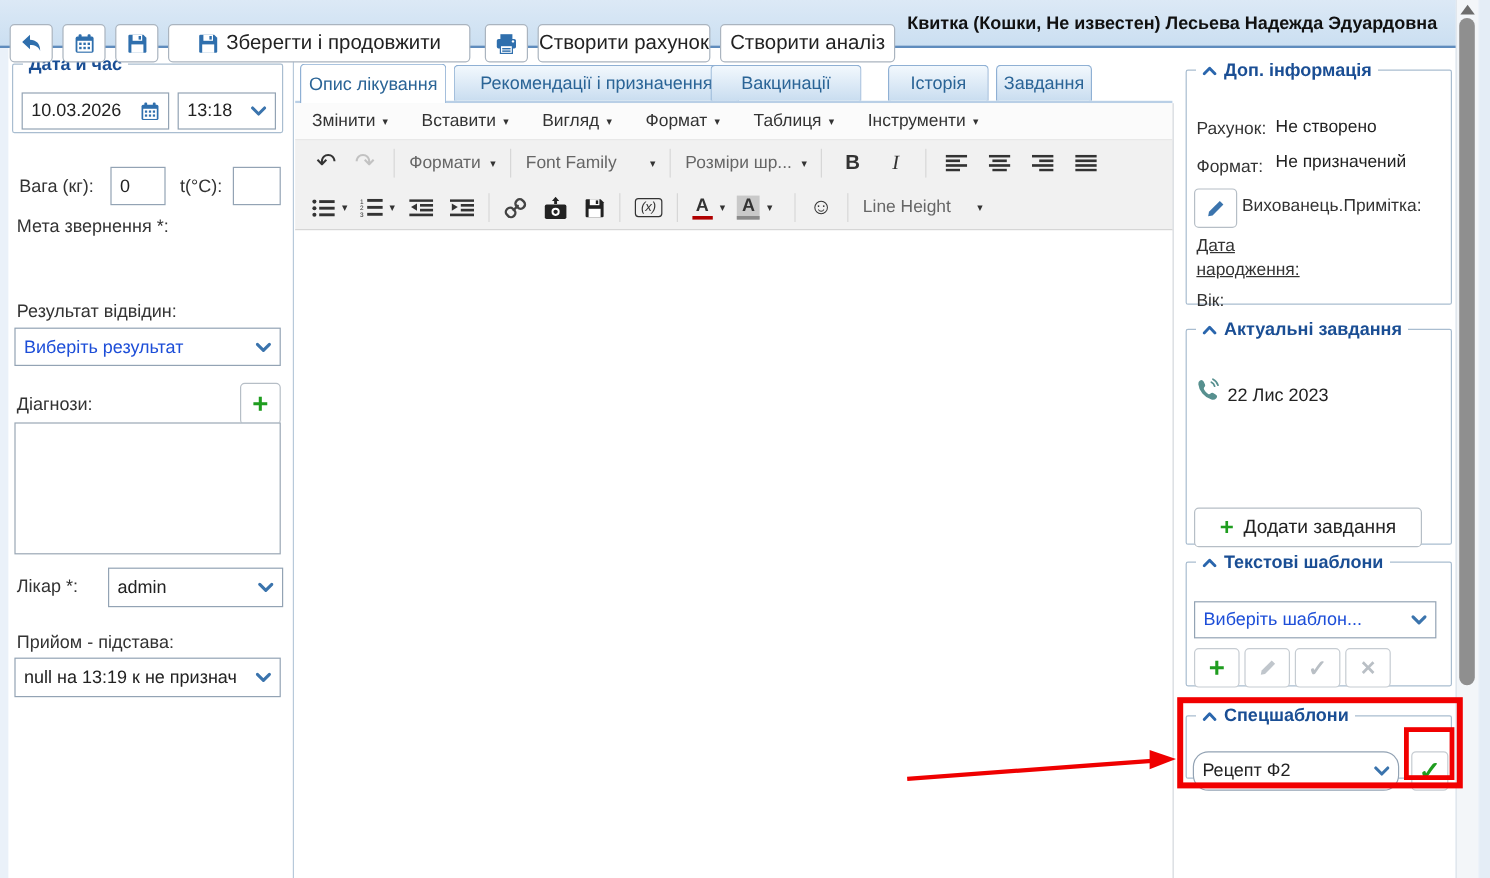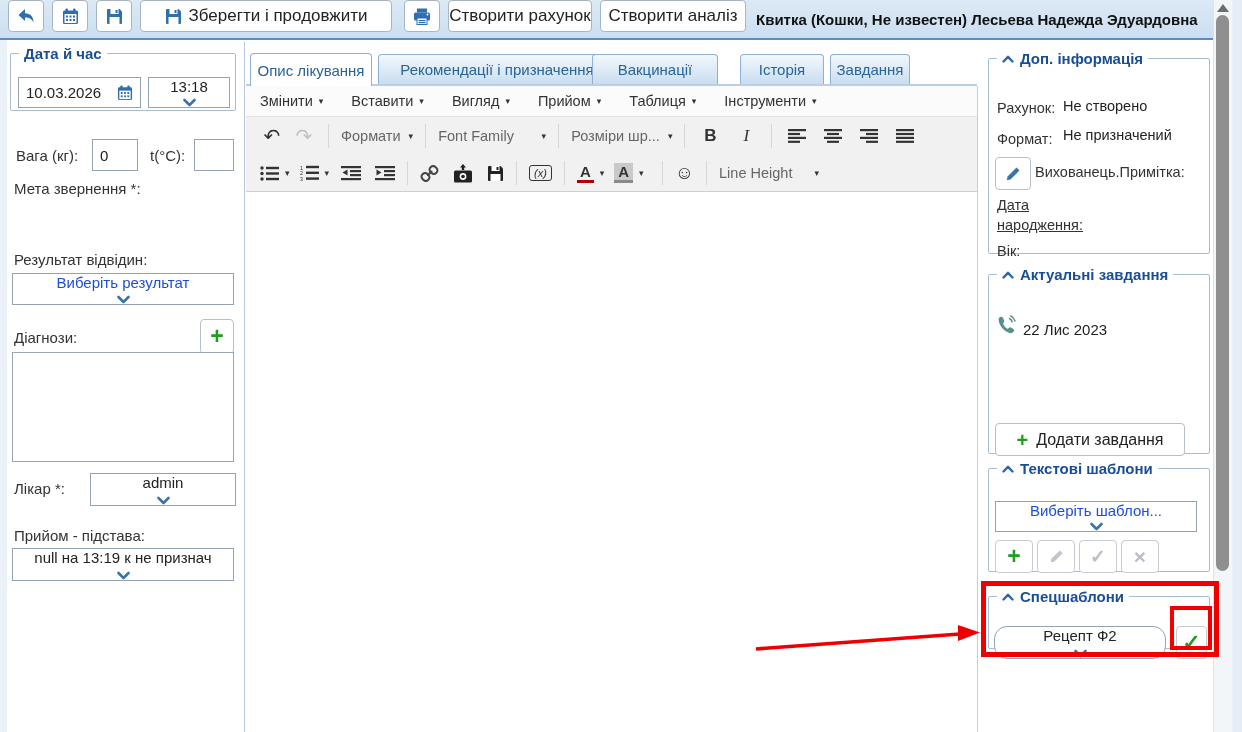--- a/index.html
+++ b/index.html
@@ -3,41 +3,41 @@
 <meta charset="utf-8">
 <style>
   * { margin:0; padding:0; box-sizing:border-box; }
   html,body { width:1242px; height:732px; }
   body { font-family:"Liberation Sans", sans-serif; background:#eaf1f9; overflow:hidden; }
   .app { position:relative; width:1242px; height:732px; }
 
   
   .topbar { position:absolute; left:0; top:0; width:1213px; height:40px;
             background:linear-gradient(#dcE9f6,#cbdff1); border-bottom:2px solid #5f8cbd; z-index:5; }
-  .tbtn { position:absolute; top:0; height:32px; background:#fff; border:1px solid #aab4bf;
+  .tbtn { position:absolute; top:20px; height:32px; background:#fff; border:1px solid #aab4bf;
           border-radius:4px; display:flex; align-items:center; justify-content:center; gap:7px;
           font-size:17px; color:#222; cursor:pointer;text-align:center; }
   .patient { position:absolute; left:756px; top:0; height:40px; line-height:40px;
              font-weight:bold; font-size:15px; color:#111; white-space:nowrap; }
 
   
   .main-bg { position:absolute; left:7px; top:40px; width:1206px; height:692px; background:#fff; }
   .vline-left { position:absolute; left:244px; top:42px; width:1px; height:690px; background:#b7c9da; }
   .vline-right { position:absolute; left:977px; top:86px; width:1px; height:646px; background:#c9ced4; }
 
   
   .lbl { position:absolute; font-size:15px; color:#333; white-space:nowrap; }
   fieldset { position:absolute; border:1px solid #a9bdd0; border-radius:2px; background:transparent; }
   legend { margin-left:8px; padding:0 5px; font-size:15px; font-weight:bold; color:#1a4e94;
            display:flex; align-items:center; gap:6px; white-space:nowrap; }
   .inputbox { position:absolute; background:#fff; border:1px solid #93a3b4; display:flex;
               align-items:center; padding:0 7px; font-size:15px; color:#222; }
   .sel { position:absolute; background:#fff; border:1px solid #93a3b4; display:flex;
          align-items:center; justify-content:space-between; padding:0 7px; font-size:15px;
-         color:#222; cursor:pointer; white-space:nowrap;flex-direction:column; }
+         color:#222; cursor:pointer; white-space:nowrap; }
   .sel .txt { overflow:hidden; text-overflow:ellipsis; }
   .placeholder { color:#1d4ed8; }
   .txtarea { position:absolute; background:#fff; border:1px solid #9aa7b5; }
   .iconbtn { position:absolute; background:#fff; border:1px solid #b6bec6; border-radius:4px;
              display:flex; align-items:center; justify-content:center; cursor:pointer; }
   .plus { color:#1f9d1f; font-size:23px; font-weight:bold; line-height:1; }
 
   
   .tab { position:absolute; top:54px; height:30px; border:1px solid #8fb0d4; border-bottom:none;
          border-radius:4px 4px 0 0; background:linear-gradient(#f2f8fd,#c9ddf0);
@@ -274,21 +274,21 @@
       </div>
     <div class="menuitem">
         <span>Вставити</span>
         <span class="caret">▾</span>
       </div>
     <div class="menuitem">
         <span>Вигляд</span>
         <span class="caret">▾</span>
       </div>
     <div class="menuitem">
-        <span>Прийом</span>
+        <span>Формат</span>
         <span class="caret">▾</span>
       </div>
     <div class="menuitem">
         <span>Таблиця</span>
         <span class="caret">▾</span>
       </div>
     <div class="menuitem">
         <span>Інструменти</span>
         <span class="caret">▾</span>
       </div>

